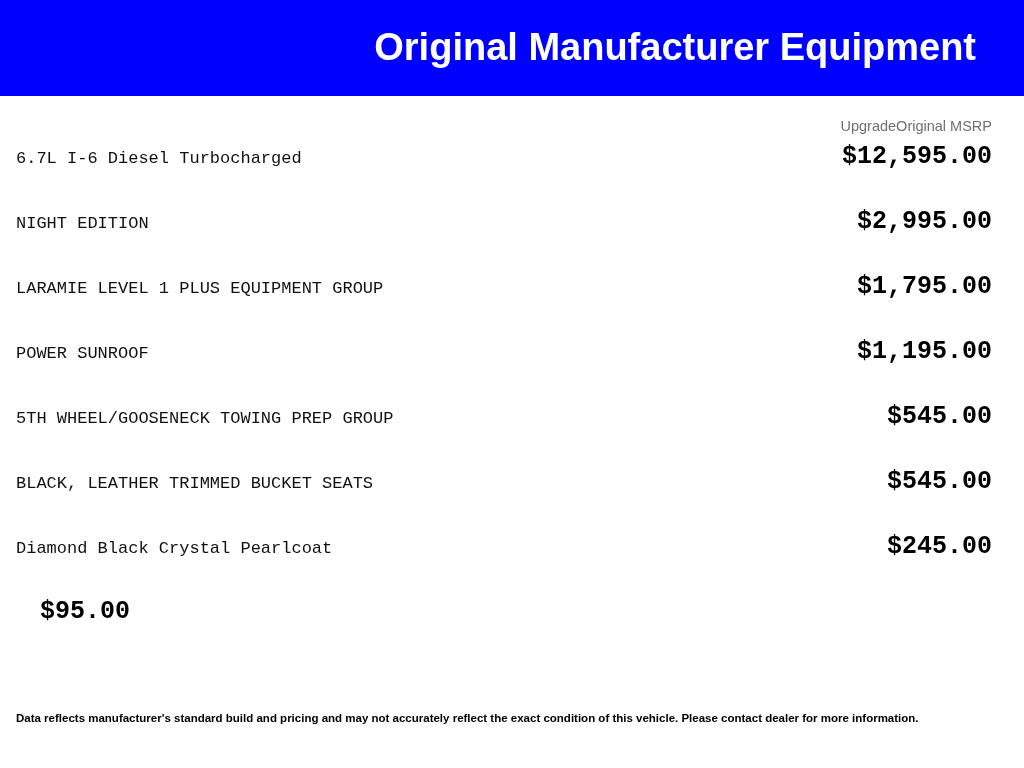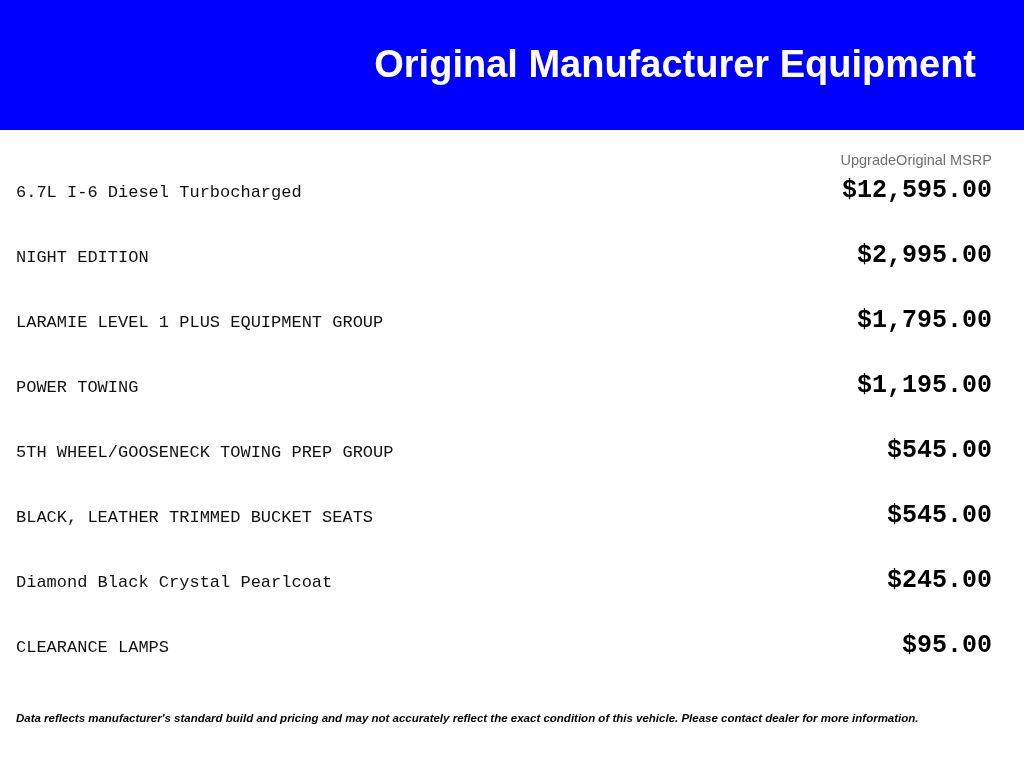--- a/index.html
+++ b/index.html
@@ -18,21 +18,21 @@
     position: relative;
     width: 1024px;
     height: 768px;
     background: #ffffff;
     box-sizing: border-box;
   }
 
   
   .banner {
     width: 100%;
-    height: 130px;
+    height: 96px;
     background: #0000ff;
     display: flex;
     align-items: center;
     justify-content: flex-end;
     box-sizing: border-box;
     padding-right: 48px;
   }
   .banner-title {
     color: #ffffff;
     font-size: 38px;
@@ -98,21 +98,20 @@
     padding-left: 24px;
   }
 
   
   .disclaimer {
     position: absolute;
     left: 16px;
     right: 16px;
     top: 711px;
     font-size: 11.5px;
-    font-style: italic;
     font-weight: bold;
     color: #000000;
     line-height: 1.3;
     white-space: nowrap;
   }
 </style>
 </head>
 <body>
 
 <div class="page">
@@ -139,41 +138,40 @@
         <span class="row-label">NIGHT EDITION</span>
         <span class="row-price">$2,995.00</span>
       </div>
 
       <div class="row">
         <span class="row-label">LARAMIE LEVEL 1 PLUS EQUIPMENT GROUP</span>
         <span class="row-price">$1,795.00</span>
       </div>
 
       <div class="row">
-        <span class="row-label">POWER TOWING</span>
+        <span class="row-label">POWER SUNROOF</span>
         <span class="row-price">$1,195.00</span>
       </div>
 
       <div class="row">
         <span class="row-label">5TH WHEEL/GOOSENECK TOWING PREP GROUP</span>
         <span class="row-price">$545.00</span>
       </div>
 
       <div class="row">
         <span class="row-label">BLACK, LEATHER TRIMMED BUCKET SEATS</span>
         <span class="row-price">$545.00</span>
       </div>
 
       <div class="row">
         <span class="row-label">Diamond Black Crystal Pearlcoat</span>
         <span class="row-price">$245.00</span>
       </div>
 
       <div class="row">
-        <span class="row-label">CLEARANCE LAMPS</span>
         <span class="row-price">$95.00</span>
       </div>
 
     </div>
   </div>
 
   <div class="disclaimer">Data reflects manufacturer's standard build and pricing and may not accurately reflect the exact condition of this vehicle. Please contact dealer for more information.</div>
 
 </div>
 

